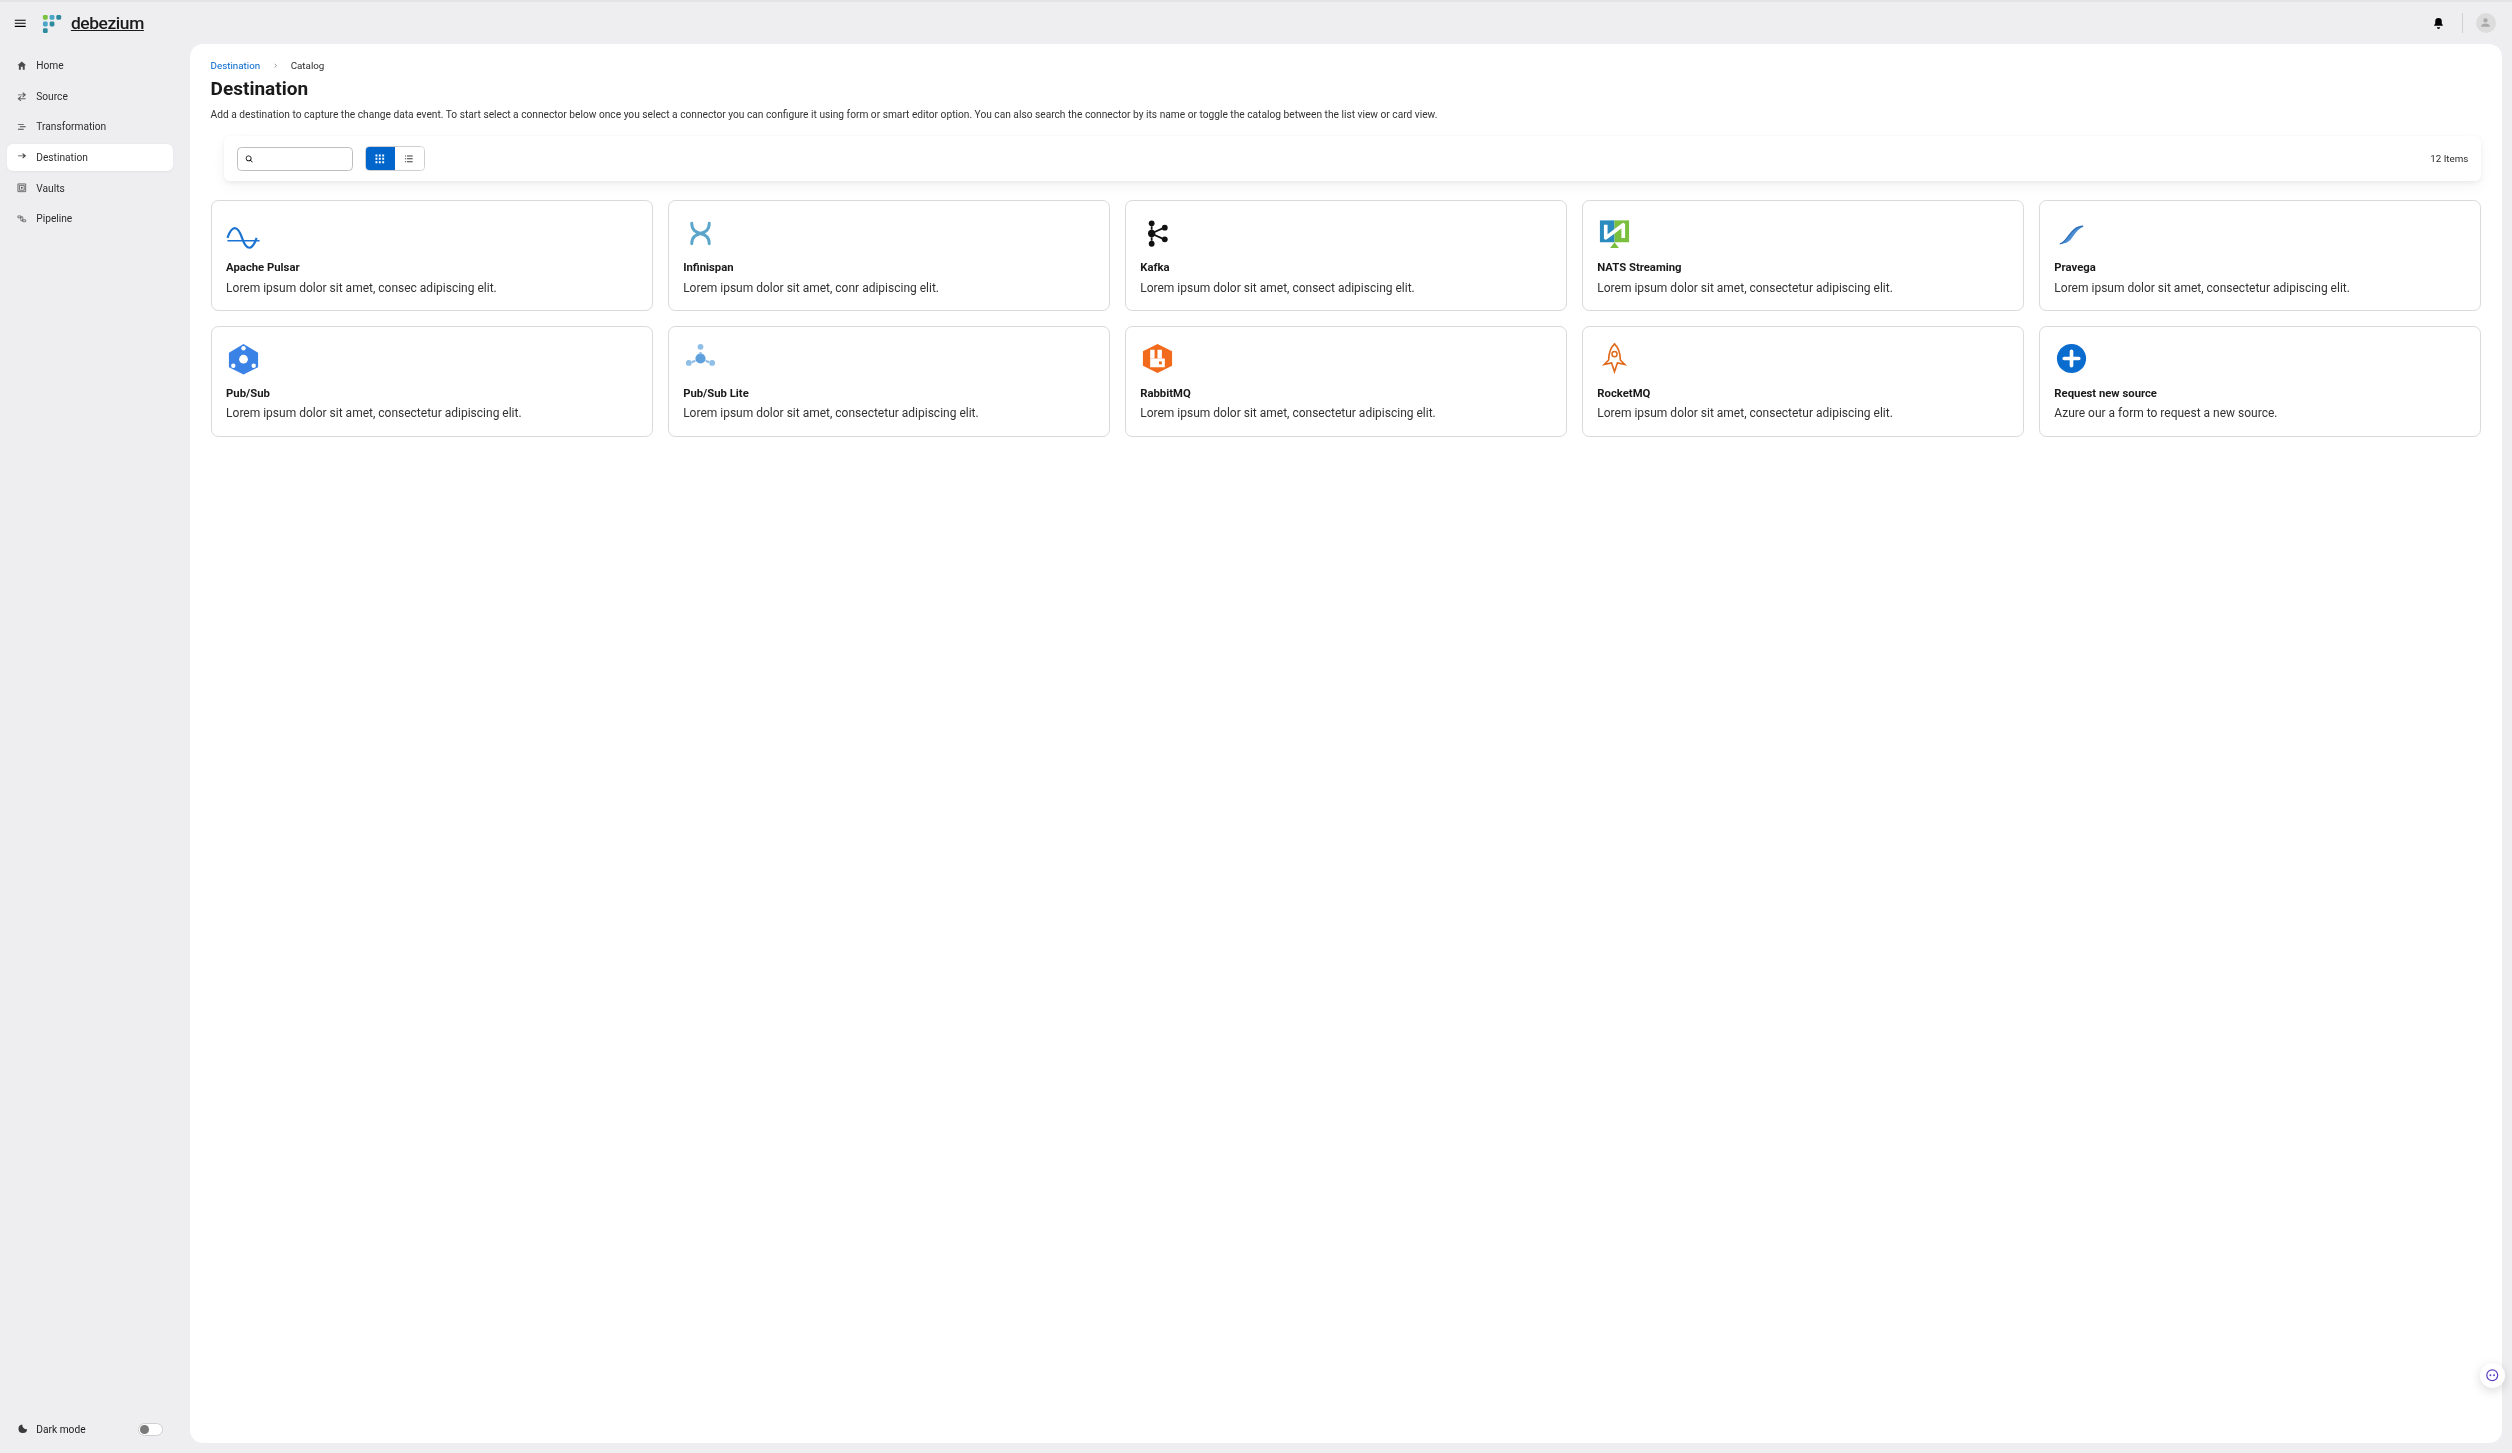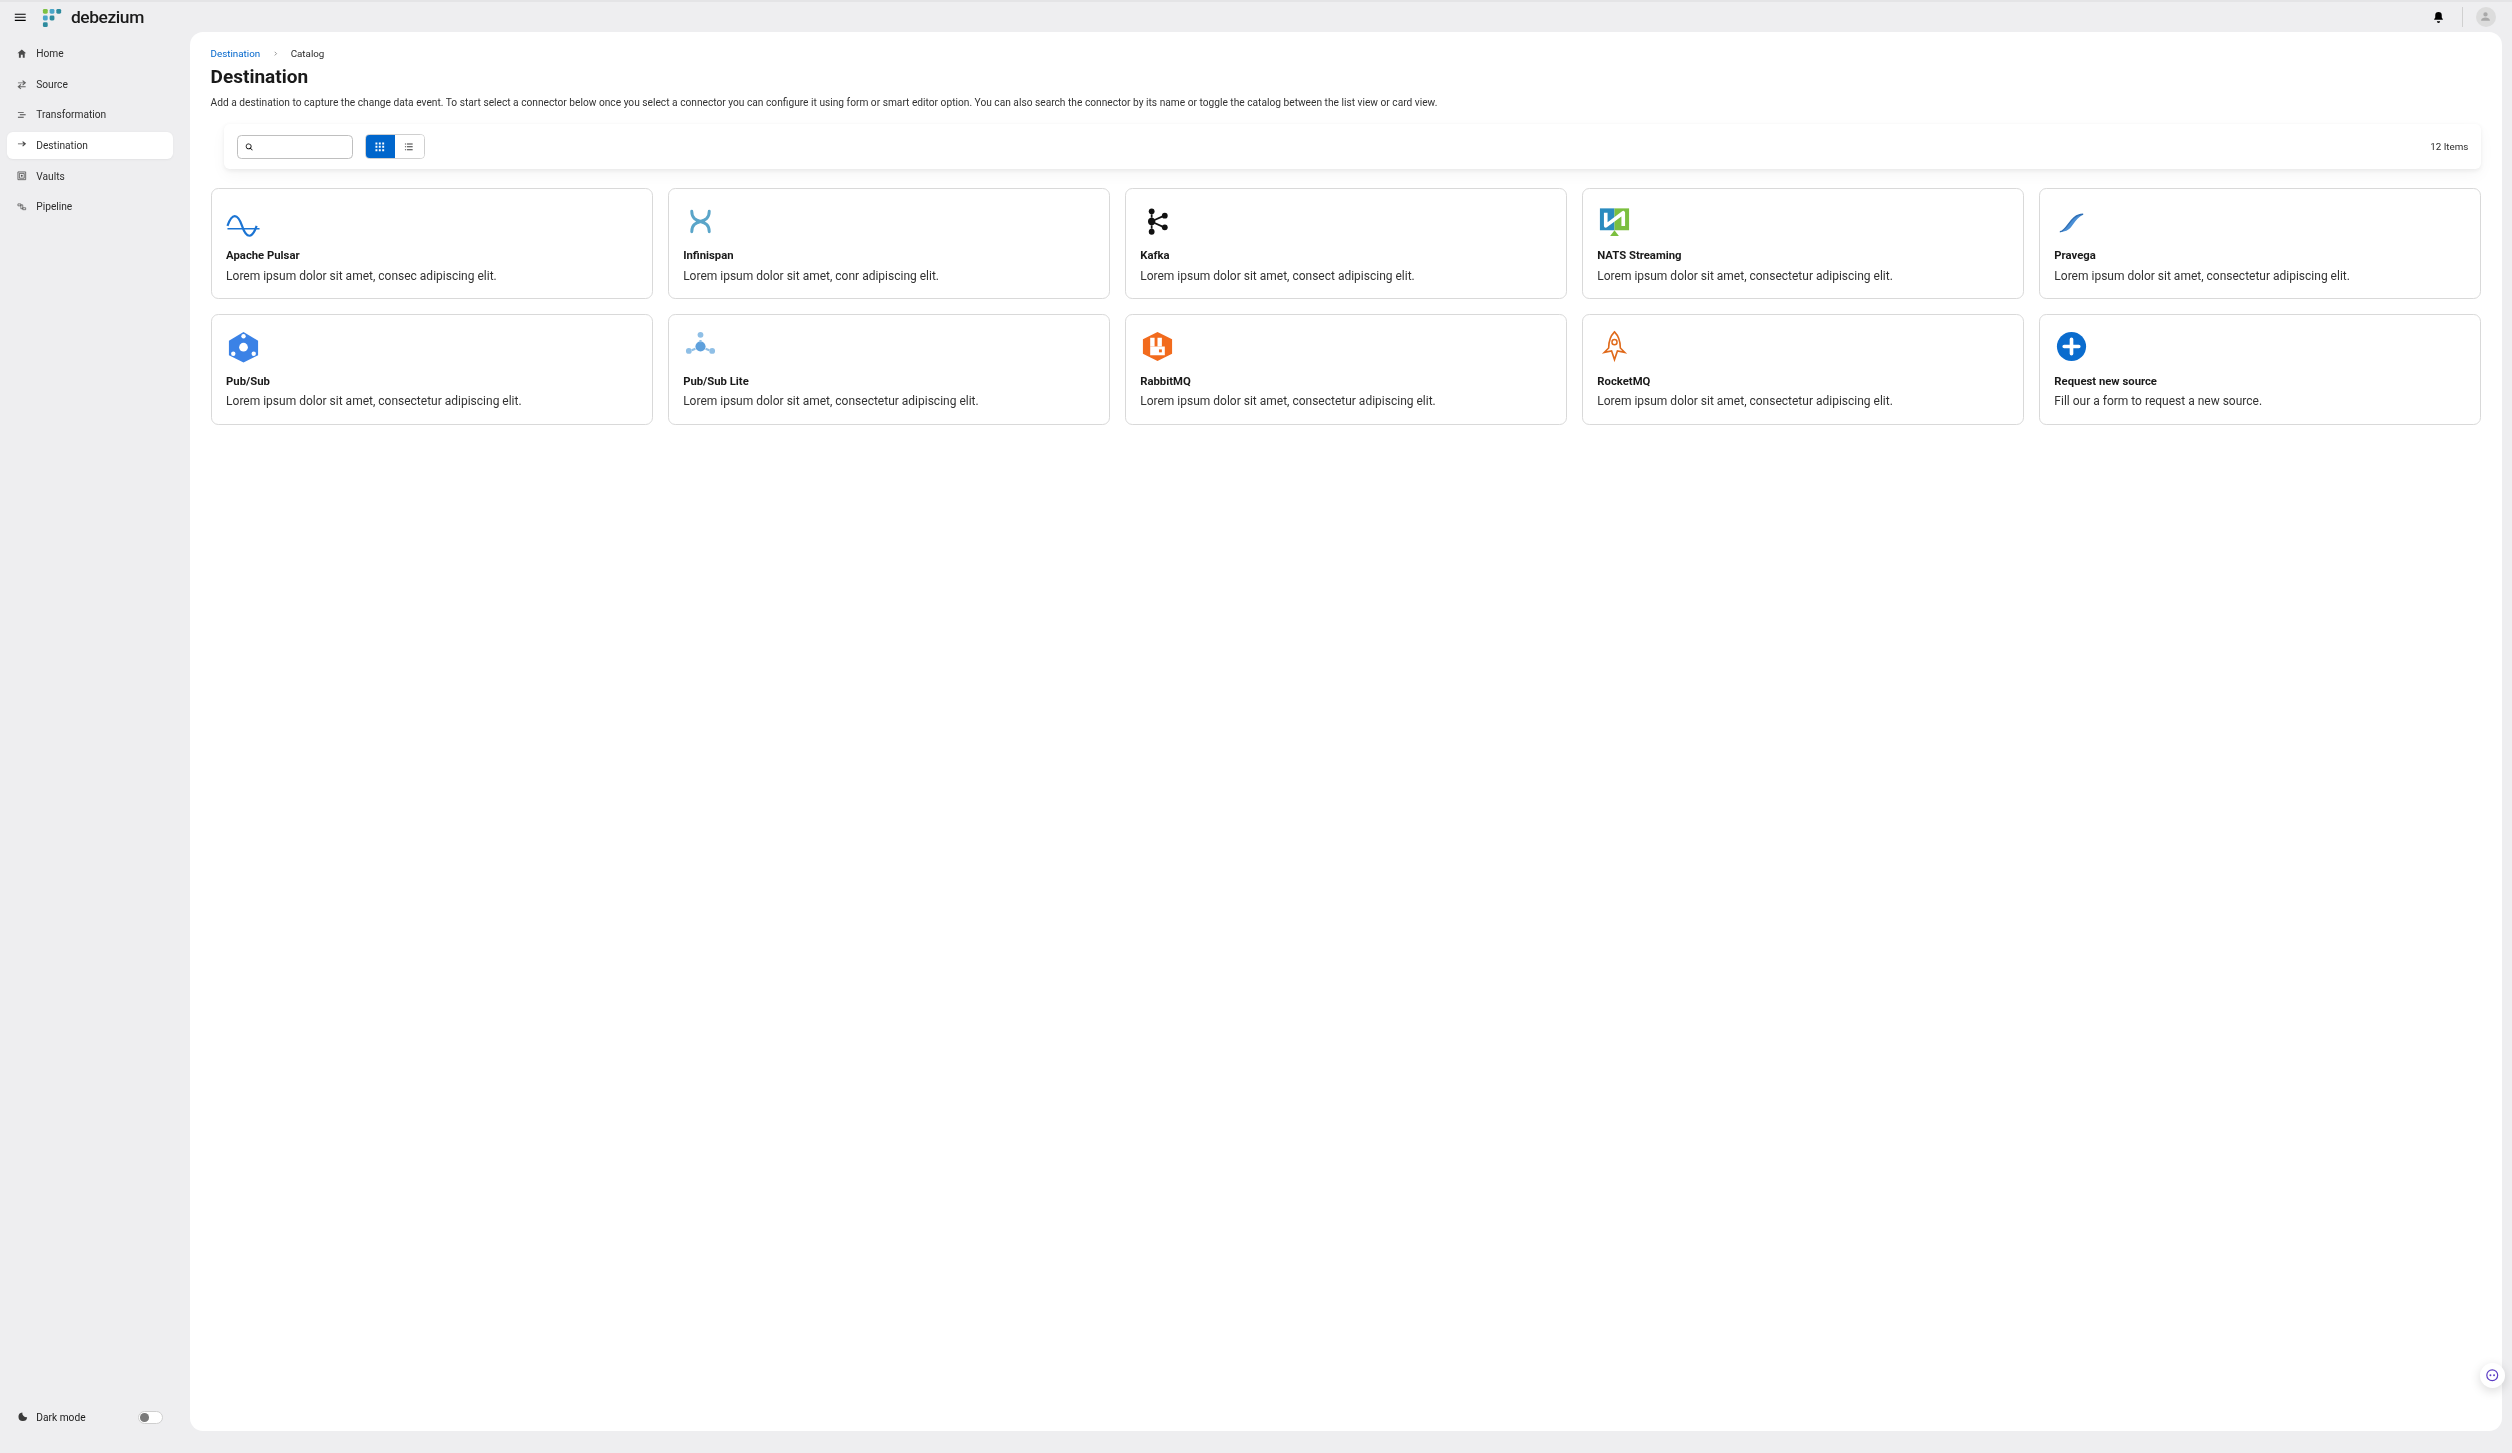--- a/index.html
+++ b/index.html
@@ -18,23 +18,24 @@
   body{
     font-family:-apple-system,BlinkMacSystemFont,"Segoe UI",Roboto,Helvetica,Arial,sans-serif;
     background:var(--bg);
     color:var(--text);
     font-size:10.2px;
   }
 
   
   .topbar{
     display:flex;align-items:center;
-    height:32px;
+    height:44px;
     padding:0 13px 0 5.8px;
     border-top:2.9px solid #e4e4e6;
+    text-decoration:underline;
   }
   .hamburger{
     width:29px;height:29px;display:flex;align-items:center;justify-content:center;
     cursor:pointer;
   }
   .hamburger svg{width:14.5px;height:14.5px;}
   .brand{display:flex;align-items:center;gap:7.3px;margin-left:5.8px;}
   .brand-name{font-size:17.4px;font-weight:500;letter-spacing:-0.4px;}
   .brand-logo{width:23px;height:23px;}
   .topbar-spacer{flex:1;}
@@ -388,21 +389,21 @@
         </div>
 
         <div class="card">
           <div class="logo">
             <svg viewBox="0 0 48 48">
                 <circle cx="24" cy="24" r="20" fill="#0a6cce"></circle>
                 <path d="M24 14v20M14 24h20" stroke="#fff" stroke-width="5" stroke-linecap="round"></path>
               </svg>
           </div>
           <div class="title">Request new source</div>
-          <div class="desc">Fill our a form to request a new source.</div>
+          <div class="desc">Azure our a form to request a new source.</div>
         </div>
       </div>
     </div>
   </main>
 </div>
 
 <div class="chat-fab">
   <svg viewBox="0 0 24 24">
     <circle cx="12" cy="12" r="9" fill="none" stroke="#5b3cc4" stroke-width="2"></circle>
     <circle cx="9" cy="12" r="1.6" fill="#5b3cc4"></circle>

